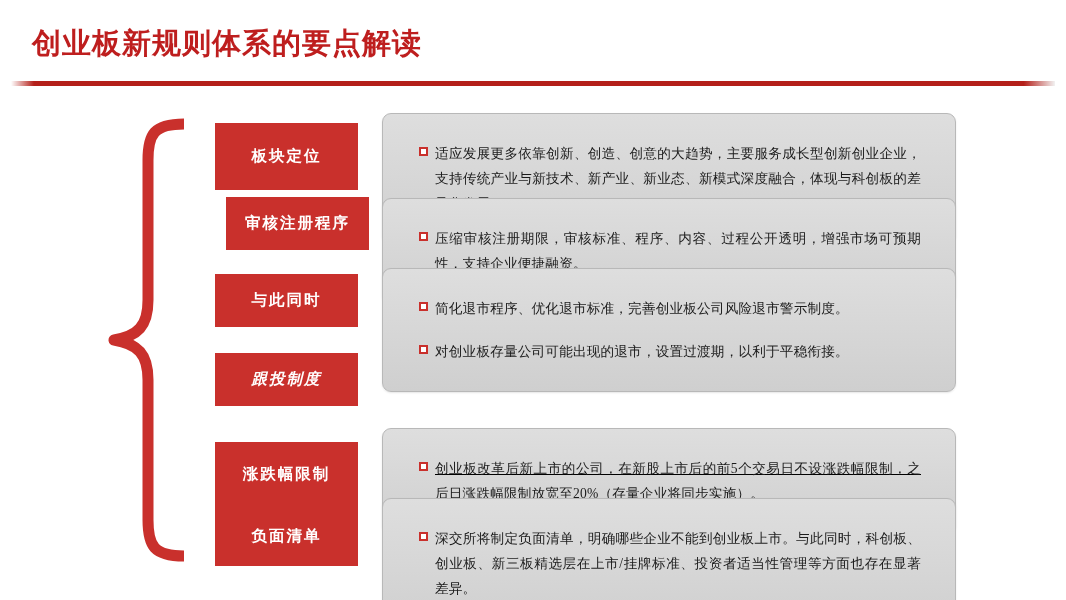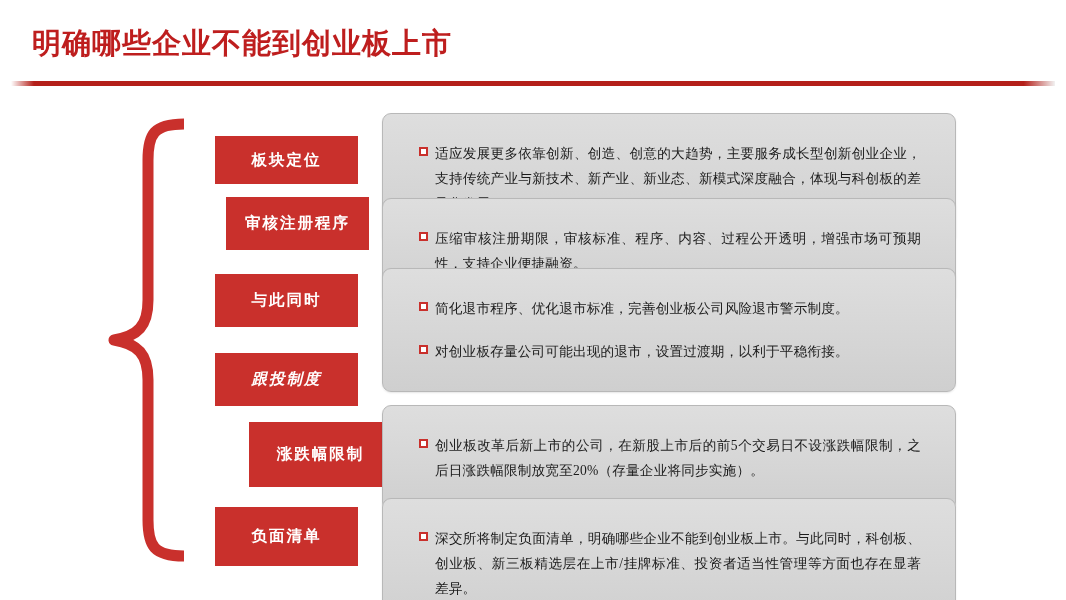--- a/index.html
+++ b/index.html
@@ -118,38 +118,38 @@
     color: #1b1b1b;
     text-align: justify;
     text-justify: inter-character;
     letter-spacing: 0.2px;
   }
 </style>
 </head>
 <body>
 
 <div class="title-wrap">
-  <div class="page-title">明确哪些企业不能到创业板上市</div>
+  <div class="page-title">创业板新规则体系的要点解读</div>
   <div class="title-rule"></div>
 </div>
 
 <div class="brace">
   <svg width="84" height="444" viewBox="0 0 84 444" xmlns="http://www.w3.org/2000/svg">
     <path d="M76 6
              C 46 6, 40 16, 40 42
              L 40 182
              C 40 208, 30 218, 6 222
              C 30 226, 40 236, 40 262
              L 40 402
              C 40 428, 46 438, 76 438" fill="none" stroke="#C9302C" stroke-width="11" stroke-linecap="butt" stroke-linejoin="round"></path>
   </svg>
 </div>
 
 <div class="rows">
-    <div class="cat-label" style="top: 136px; height: 48px;">板块定位</div>
+    <div class="cat-label" style="top: 123px; height: 67px;">板块定位</div>
     <div class="card" style="top: 113px;">
       <div class="bullet-line">
         <span class="bullet-sq"></span>
         <span class="bullet-text">适应发展更多依靠创新、创造、创意的大趋势，主要服务成长型创新创业企业，支持传统产业与新技术、新产业、新业态、新模式深度融合，体现与科创板的差异化发展。</span>
       </div>
     </div>
     <div class="cat-label" style="top: 197px; height: 53px; margin-left: 11px;">审核注册程序</div>
     <div class="card" style="top: 198px;">
       <div class="bullet-line">
         <span class="bullet-sq"></span>
@@ -161,22 +161,22 @@
       <div class="bullet-line">
         <span class="bullet-sq"></span>
         <span class="bullet-text">简化退市程序、优化退市标准，完善创业板公司风险退市警示制度。</span>
       </div>
       <div class="bullet-line">
         <span class="bullet-sq"></span>
         <span class="bullet-text">对创业板存量公司可能出现的退市，设置过渡期，以利于平稳衔接。</span>
       </div>
     </div>
     <div class="cat-label" style="top: 353px; height: 53px; font-style: italic;">跟投制度</div>
-    <div class="cat-label" style="top: 422px; height: 65px; margin-left: 34px;">涨跌幅限制</div>
-    <div class="card" style="top: 405px;">
+    <div class="cat-label" style="top: 442px; height: 65px;">涨跌幅限制</div>
+    <div class="card" style="top: 428px; text-decoration: underline;">
       <div class="bullet-line">
         <span class="bullet-sq"></span>
         <span class="bullet-text">创业板改革后新上市的公司，在新股上市后的前5个交易日不设涨跌幅限制，之后日涨跌幅限制放宽至20%（存量企业将同步实施）。</span>
       </div>
     </div>
     <div class="cat-label" style="top: 507px; height: 59px;">负面清单</div>
     <div class="card" style="top: 498px;">
       <div class="bullet-line">
         <span class="bullet-sq"></span>
         <span class="bullet-text">深交所将制定负面清单，明确哪些企业不能到创业板上市。与此同时，科创板、创业板、新三板精选层在上市/挂牌标准、投资者适当性管理等方面也存在显著差异。</span>

